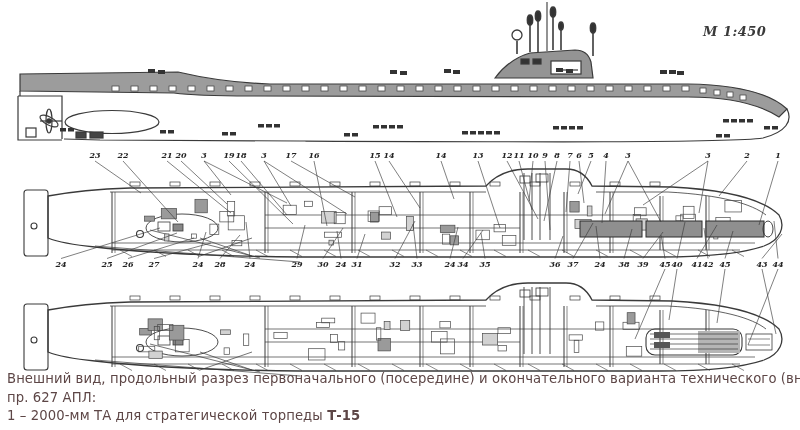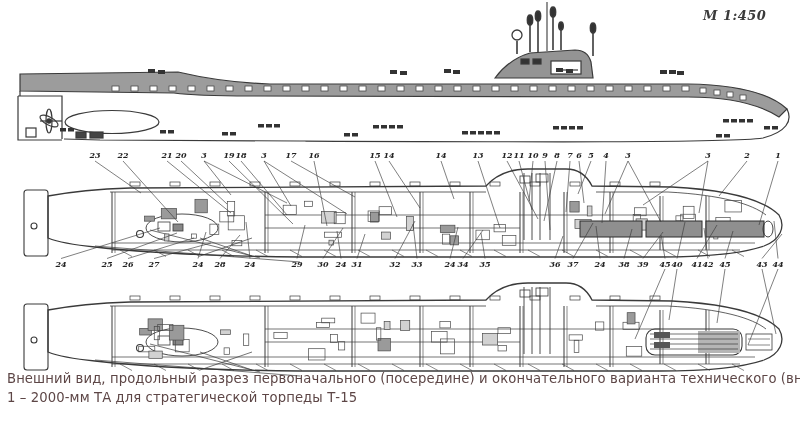--- a/index.html
+++ b/index.html
@@ -1,24 +1,24 @@
 <!DOCTYPE html>
 <html><head>
 <meta charset="utf-8">
 <style>
   html,body{margin:0;padding:0;background:#ffffff;}
   .stage{position:relative;width:800px;height:430px;background:#fff;overflow:hidden;
          font-family:"DejaVu Sans", sans-serif;}
   .stage svg{position:absolute;left:0;top:0;}
-  .scale{position:absolute;left:703px;top:8px;color:#3a3a3a;
+  .scale{position:absolute;left:703px;top:24px;color:#3a3a3a;
          font:italic bold 13px "DejaVu Serif", serif;letter-spacing:.5px;}
   .caption{position:absolute;left:7px;top:370px;width:790px;color:#5d4646;
            font-size:13.2px;line-height:18.6px;letter-spacing:.1px;}
   .cap-line{white-space:nowrap;}
-  .b{font-weight:normal;margin-top:34px;}
+  .b{font-weight:bold;margin-top:34px;}
 </style>
 </head>
 <body>
 
 <div class="stage">
 
   <svg id="fig" width="800" height="430" viewBox="0 0 800 430">
 
     <g id="external-view" fill="none" stroke="#3a3a3a" stroke-width="1.2">
 
@@ -513,15 +513,16 @@
         <text x="778" y="267" text-anchor="middle" style="font:italic bold 8px &quot;DejaVu Serif&quot;, serif; fill:#222;">44</text>
         <line x1="778" y1="258.5" x2="774" y2="221" stroke="#3a3a3a" stroke-width="0.65"></line>
         <line x1="778" y1="269" x2="748" y2="345" stroke="#3a3a3a" stroke-width="0.65"></line>
       </g>
   </svg>
 
   <div class="scale">М 1:450</div>
 
   <div class="caption">
     <div class="cap-line">Внешний вид, продольный разрез первоначального (посередине) и окончательного варианта технического (внизу)</div>
+    <div class="cap-line">пр. 627 АПЛ:</div>
     <div class="cap-line"><span>1 – 2000-мм ТА для стратегической торпеды </span><span class="b">Т-15</span></div>
   </div>
 </div>
 
 </body></html>

